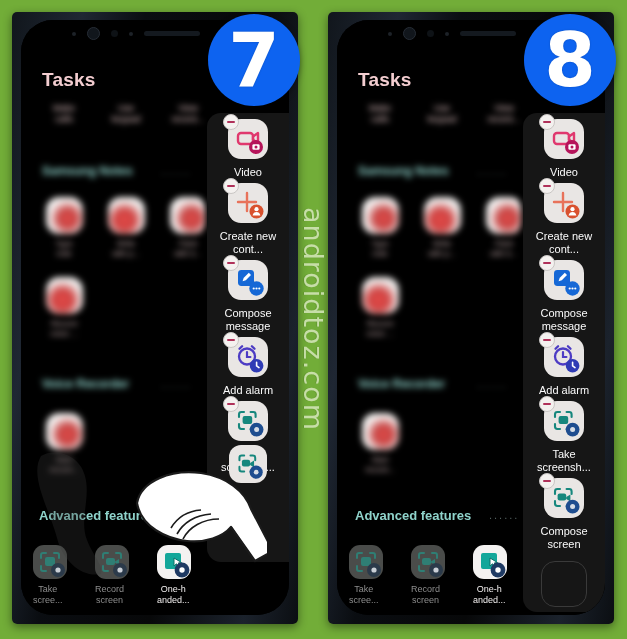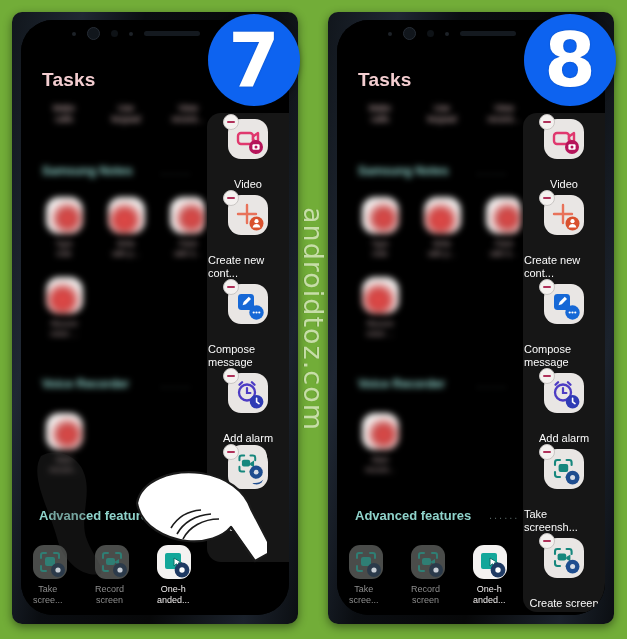--- a/index.html
+++ b/index.html
@@ -25,21 +25,21 @@
     font-family:"DejaVu Sans", sans-serif;
     text-shadow:0 1px 1px rgba(0,0,0,.15);
     pointer-events:none;
   }
 
   
   .phone{
     position:absolute;
     top:12px;
     width:286px;height:612px;
-    border-radius:10px;
+    border-radius:5px;
     background:
       linear-gradient(100deg,#11161c 0%,#1f2733 18%,#0a0d11 34%,#070809 62%,#1b222c 86%,#0b0e12 100%);
     box-shadow:0 3px 10px rgba(0,0,0,.45);
     padding:16px;
     box-sizing:border-box;
   }
   .phone.left{left:12px;}
   .phone.right{left:328px;}
 
   .phone-inner{
@@ -139,22 +139,22 @@
     display:flex;flex-direction:column;align-items:center;
     margin-bottom:4px;
     position:relative;
   }
   .picon{
     width:40px;height:40px;border-radius:13px;
     background:#e9e6e4;
     position:relative;
   }
   .plabel{
-    margin-top:19px;font-size:11px;line-height:13px;
-    color:#fbfbfb;max-width:80px;
+    margin-top:7px;font-size:11px;line-height:13px;
+    color:#fbfbfb;text-align:center;max-width:80px;
   }
   .minus{
     position:absolute;left:-5px;top:-5px;
     width:14px;height:14px;border-radius:50%;
     background:#f4f1ef;border:1px solid #c9c6c4;
     display:flex;align-items:center;justify-content:center;
     z-index:5;
   }
   .minus i{display:block;width:8px;height:2px;background:#b0315a;border-radius:1px;}
 
@@ -595,21 +595,21 @@
                     <i></i>
                   </span>
                 <svg width="40" height="40" viewBox="0 0 40 40">
                   <path d="M11 16v-2.6a2.4 2.4 0 0 1 2.4-2.4H16M22.6 11h2.6a2.4 2.4 0 0 1 2.4 2.4V16M27.6 23v2.6a2.4 2.4 0 0 1-2.4 2.4h-2.6M16 28h-2.6a2.4 2.4 0 0 1-2.4-2.4V23" fill="none" stroke="#16877d" stroke-width="2.1" stroke-linecap="round"></path>
                   <rect x="13.6" y="15.4" width="8.6" height="7.2" rx="2" fill="#16877d"></rect>
                   <path d="M22.2 19l4.2-2.6v7.2L22.2 21z" fill="#16877d"></path>
                   <circle cx="28.6" cy="28.6" r="6.9" fill="#1e4d8f"></circle>
                   <circle cx="28.6" cy="28.6" r="2.5" fill="#d6dde6"></circle>
                 </svg>
               </div>
-              <div class="plabel">Create screen</div>
+              <div class="plabel">Compose screen</div>
             </div>
 
             <div class="emptyslot"></div>
 
           </div>
         </div>
 
       </div>
     </div>
 

